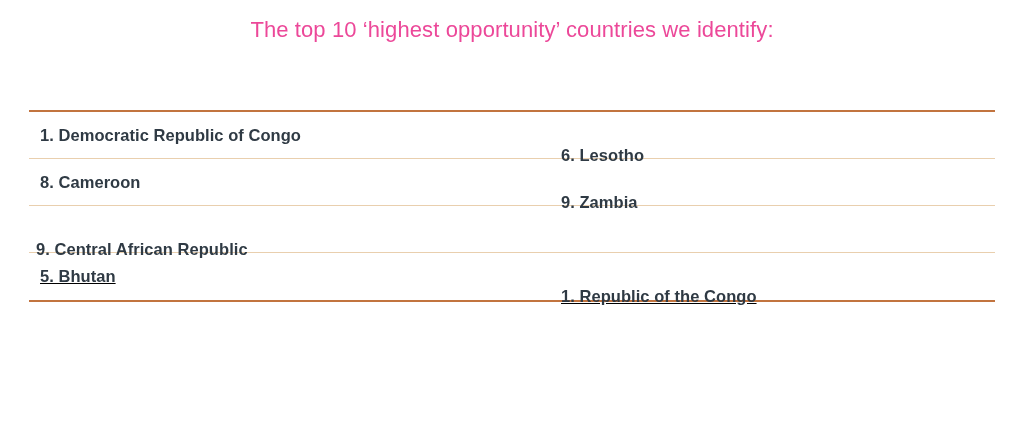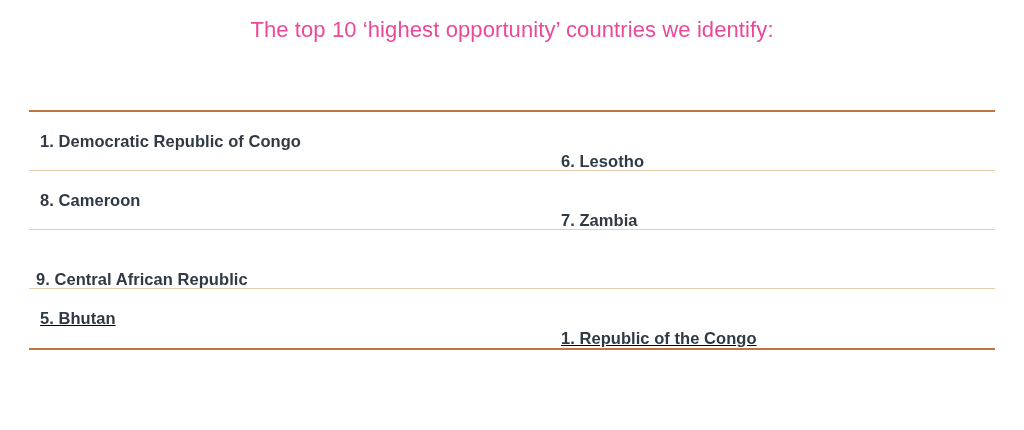--- a/index.html
+++ b/index.html
@@ -41,21 +41,21 @@
     left: 29px;
     top: 110px;
     width: 966px;
     border-top: 2px solid #c2743f;
     border-bottom: 2px solid #c2743f;
   }
 
   .row {
     display: flex;
     width: 100%;
-    height: 59px;
+    height: 47px;
     border-bottom: 1px solid #e9cfae;
     box-sizing: border-box;
   }
   .row:last-child {
     border-bottom: none;
     text-decoration: underline;
   }
 
   .cell {
     display: flex;
@@ -86,21 +86,21 @@
 
   <div class="table-wrap">
 
     <div class="row">
       <div class="cell cell-left">1. Democratic Republic of Congo</div>
       <div class="cell cell-right">6. Lesotho</div>
     </div>
 
     <div class="row">
       <div class="cell cell-left">8. Cameroon</div>
-      <div class="cell cell-right">7. Zambia</div>
+      <div class="cell cell-right">9. Zambia</div>
     </div>
 
 
     <div class="row">
       <div class="cell cell-right">9. Central African Republic</div>
     </div>
 
     <div class="row">
       <div class="cell cell-left">5. Bhutan</div>
       <div class="cell cell-right">1. Republic of the Congo</div>

